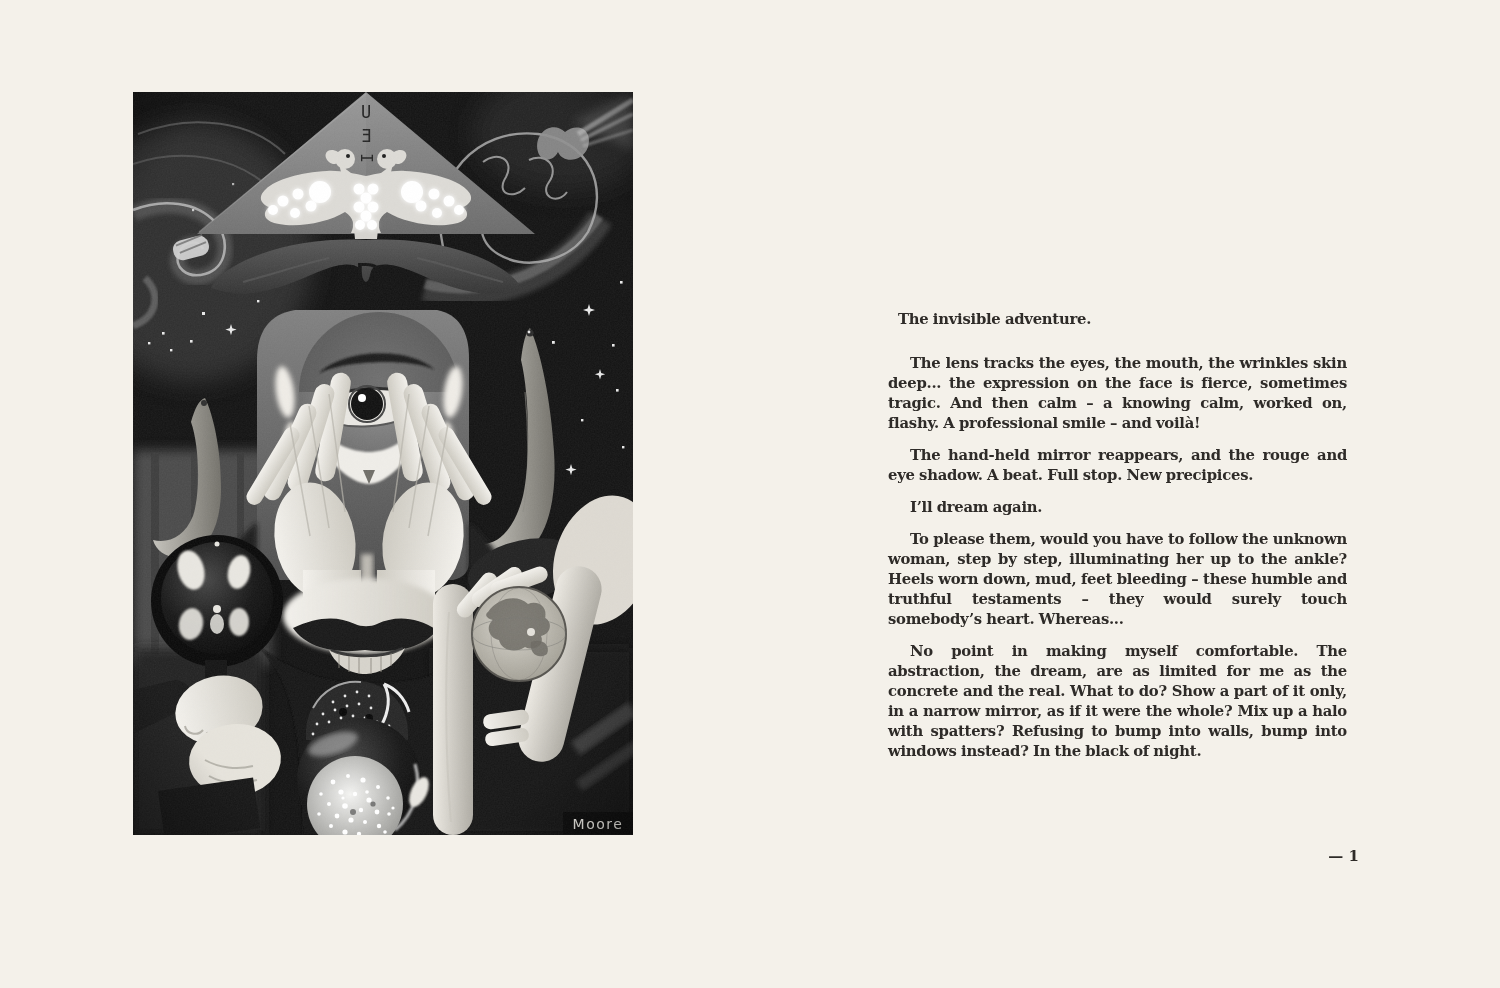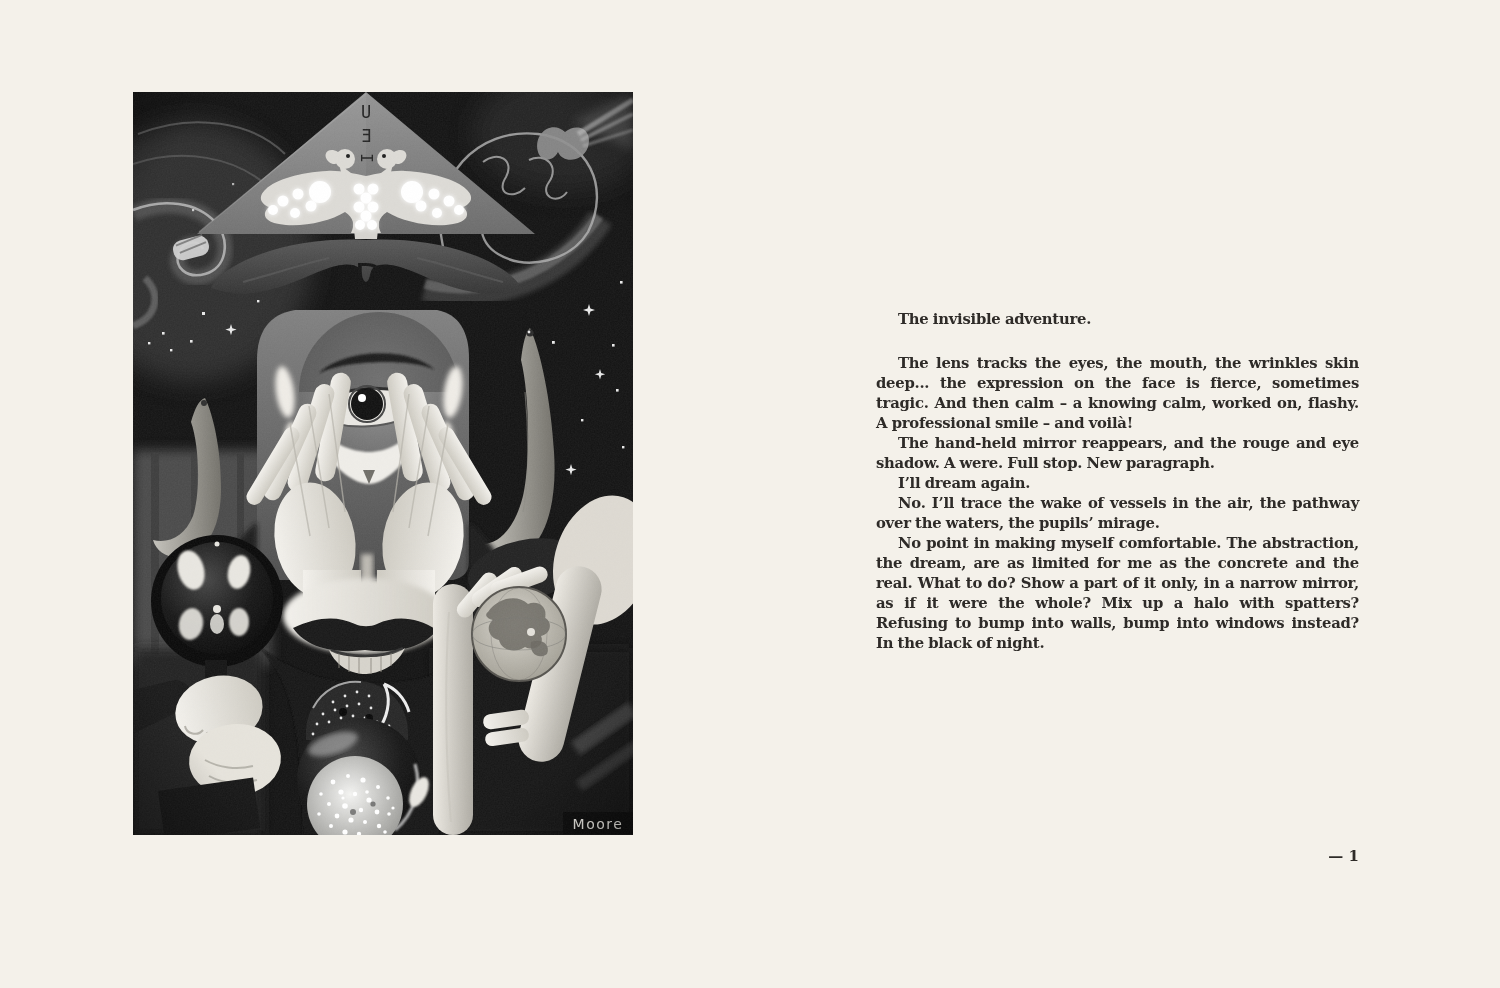--- a/index.html
+++ b/index.html
@@ -3,21 +3,21 @@
 <meta charset="utf-8">
 <style>
   html,body{margin:0;padding:0;background:#f4f1ea;}
   .spread{position:relative;width:1500px;height:960px;background:#f4f1ea;overflow:hidden;
           font-family:"DejaVu Serif",serif;}
   .photo{position:absolute;left:133px;top:92px;width:500px;height:743px;}
   .photo svg{display:block;width:100%;height:100%;}
   .text-page{position:absolute;left:876px;top:309px;width:483px;color:#2e2b28;
              font-size:14.8px;line-height:20px;font-weight:700;text-align:justify;
              letter-spacing:-0.25px;word-spacing:-0.5px;}
-  .text-page p{margin:0;text-indent:22px;}
+  .text-page p{margin:12px;text-indent:22px;}
   .text-page p.title{text-align:left;margin:0 0 24px 0;}
   .group-b{margin-top:20px;}
   .folio{position:absolute;left:876px;top:847px;width:483px;text-align:right;
          color:#2e2b28;font-size:15px;font-weight:700;letter-spacing:0;}
   .svgtext{font-family:"DejaVu Sans Mono",monospace;}
 </style>
 </head>
 <body>
 
 <div class="spread">
@@ -383,21 +383,21 @@
       </g>
 
       <rect x="0" y="0" width="500" height="743" filter="url(#grainF)" opacity="0.55"></rect>
       <rect x="0" y="0" width="500" height="743" fill="url(#vign)"></rect>
     </svg>
   </div>
 
   <div class="text-page">
     <p class="title">The invisible adventure.</p>
     <p>The lens tracks the eyes, the mouth, the wrinkles skin deep... the expression on the face is fierce, sometimes tragic. And then calm – a knowing calm, worked on, flashy. A professional smile – and voilà!</p>
-    <p>The hand-held mirror reappears, and the rouge and eye shadow. A were. Full stop. New paragraph.</p>
+    <p>The hand-held mirror reappears, and the rouge and eye shadow. A beat. Full stop. New precipices.</p>
     <p>I’ll dream again.</p>
-    <p>No. I’ll trace the wake of vessels in the air, the pathway over the waters, the pupils’ mirage.</p>
+    <p>To please them, would you have to follow the unknown woman, step by step, illuminating her up to the ankle? Heels worn down, mud, feet bleeding – these humble and truthful testaments – they would surely touch somebody’s heart. Whereas...</p>
     <p class="group-b">No point in making myself comfortable. The abstraction, the dream, are as limited for me as the concrete and the real. What to do? Show a part of it only, in a narrow mirror, as if it were the whole? Mix up a halo with spatters? Refusing to bump into walls, bump into windows instead? In the black of night.</p>
   </div>
 
   <div class="folio">— 1</div>
 
 </div>
 
 </body></html>

